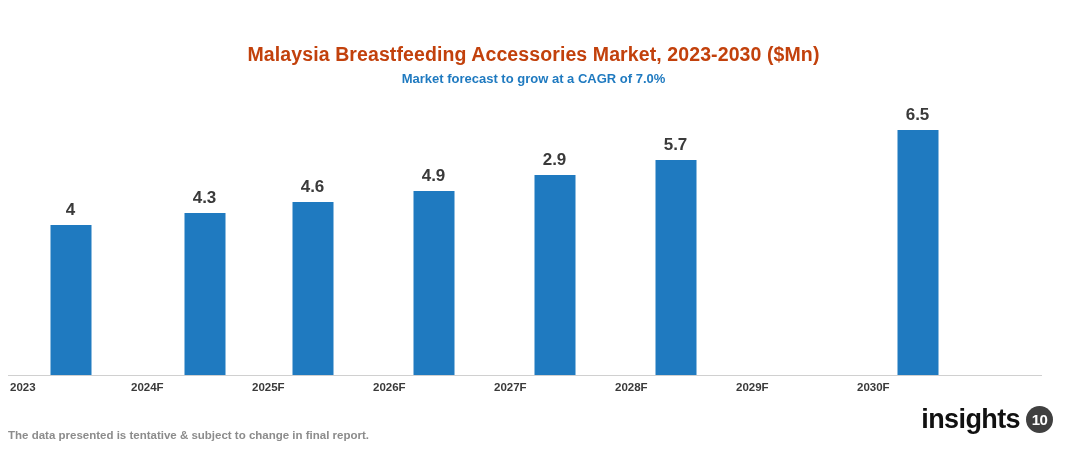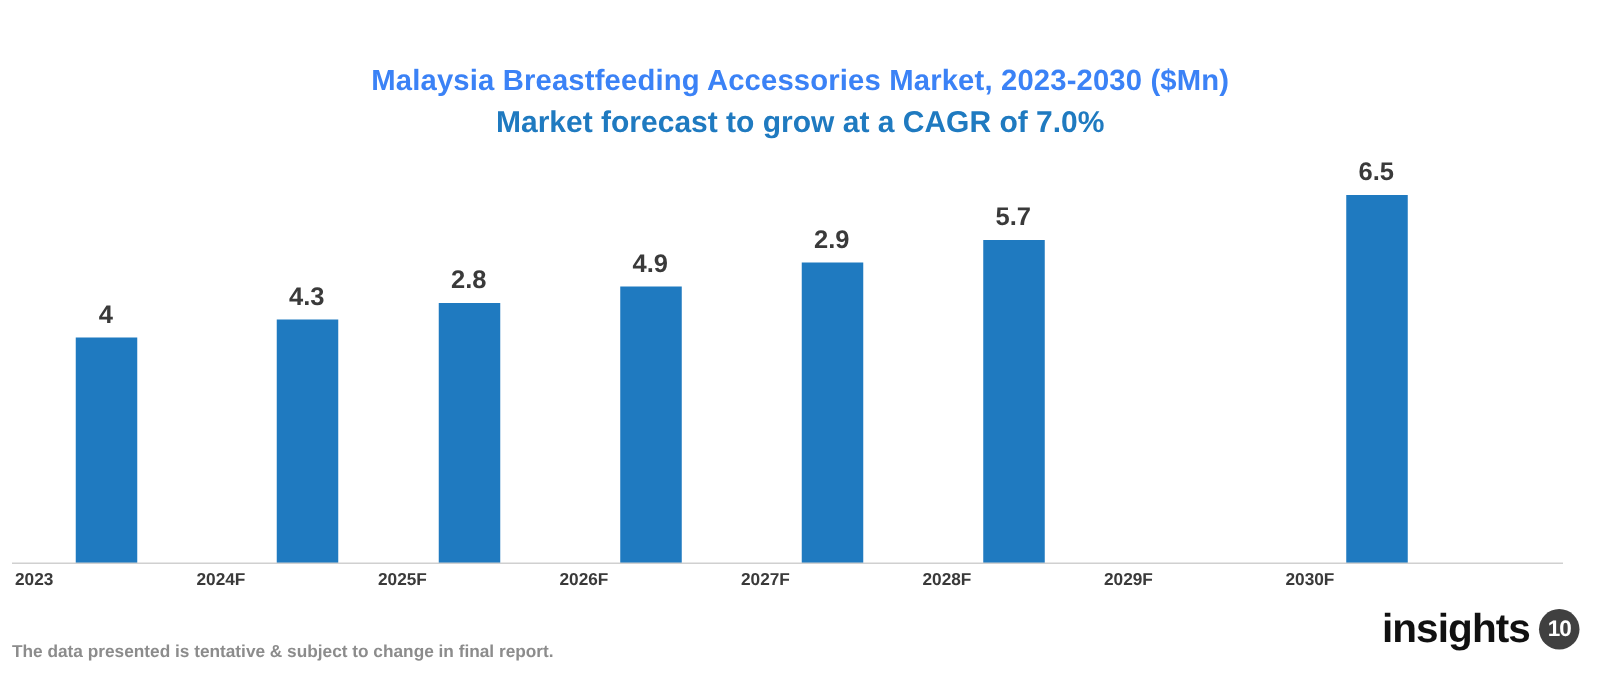--- a/index.html
+++ b/index.html
@@ -20,31 +20,31 @@
     box-sizing: border-box;
   }
   .title {
     position: absolute;
     top: 43px;
     left: 0;
     width: 1067px;
     text-align: center;
     font-size: 19.5px;
     font-weight: bold;
-    color: #3b82f6;
+    color: #c2410c;
     letter-spacing: 0.1px;
     white-space: nowrap;
   }
   .subtitle {
     position: absolute;
     top: 71px;
     left: 0;
     width: 1067px;
     text-align: center;
-    font-size: 20px;
+    font-size: 13px;
     font-weight: bold;
     color: #1F7AC0;
     white-space: nowrap;
   }
   .plot {
     position: absolute;
     left: 0;
     top: 96px;
     width: 1067px;
     height: 280px;
@@ -141,21 +141,21 @@
       <div class="bar-group" style="left: 10px;">
         <div class="bar" style="height: 151px; background: rgb(31, 122, 192);"></div>
         <div class="bar-label" style="bottom: 156px;">4</div>
       </div>
       <div class="bar-group" style="left: 144px; text-align: right;">
         <div class="bar" style="height: 163px; background: rgb(31, 122, 192);"></div>
         <div class="bar-label" style="bottom: 168px;">4.3</div>
       </div>
       <div class="bar-group" style="left: 252px;">
         <div class="bar" style="height: 174px; background: rgb(31, 122, 192);"></div>
-        <div class="bar-label" style="bottom: 179px;">2.8</div>
+        <div class="bar-label" style="bottom: 179px;">4.6</div>
       </div>
       <div class="bar-group" style="left: 373px;">
         <div class="bar" style="height: 185px; background: rgb(31, 122, 192);"></div>
         <div class="bar-label" style="bottom: 190px;">4.9</div>
       </div>
       <div class="bar-group" style="left: 494px;">
         <div class="bar" style="height: 201px; background: rgb(31, 122, 192);"></div>
         <div class="bar-label" style="bottom: 206px;">2.9</div>
       </div>
       <div class="bar-group" style="left: 615px;">

